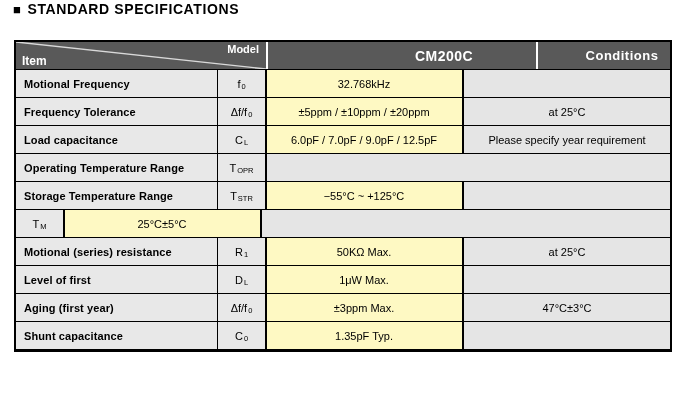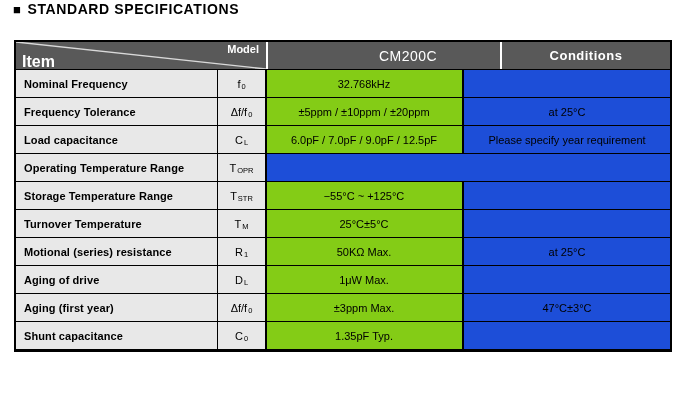--- a/index.html
+++ b/index.html
@@ -21,61 +21,61 @@
   .title .bullet { font-size: 13px; margin-right: 6px; }
 
   .spec-table {
     position: absolute; left: 14px; top: 40px; width: 658px;
     border: 2px solid #000; border-bottom-width: 3px;
     background: #fff;
   }
 
   .header-row {
     display: flex; height: 27px;
-    background: #595959; color: #fff;
+    background: #595959; color: #fff; gap: 36px;
   }
   .header-row .cell { display: flex; align-items: center; justify-content: center; }
 
   .diag-cell {
     position: relative; width: 252px; border-right: 2px solid #fff;
     overflow: hidden;
   }
   .diag-cell svg { position: absolute; left: 0; top: 0; width: 100%; height: 100%; }
   .model-label {
     position: absolute; top: 1px; right: 7px;
     font-size: 11px; font-weight: bold; line-height: 12px;
   }
   .item-label {
     position: absolute; bottom: 1px; left: 6px;
-    font-size: 16px; font-weight: bold; line-height: 13px;
+    font-size: 12px; font-weight: bold; line-height: 13px;
   }
 
   .h-val {
     width: 234px; border-right: 2px solid #fff;
-    font-size: 14px; font-weight: normal; letter-spacing: 0.5px; padding-left: 48px;
+    font-size: 14px; font-weight: bold; letter-spacing: 0.5px; padding-left: 48px;
   }
   .h-cond { flex: 1; font-size: 13px; font-weight: bold; letter-spacing: 0.5px; }
 
   .row { display: flex; height: 28px; border-top: 1px solid #000; }
   .row .cell { display: flex; align-items: center; justify-content: center; font-size: 11px; }
 
   .c-item {
     width: 202px; border-right: 1px solid #000;
     background: #e8e8e8;
     justify-content: flex-start !important;
     padding-left: 8px;
     font-weight: bold;
     letter-spacing: 0.1px;
   }
   .c-sym {
     width: 49px; border-right: 2px solid #000;
     background: #e8e8e8;
   }
-  .c-val { width: 197px; border-right: 2px solid #000; background: #84cc16; }
-  .c-cond { flex: 1; background: #1d4ed8; }
+  .c-val { width: 197px; border-right: 2px solid #000; background: #fef9c3; }
+  .c-cond { flex: 1; background: #e5e5e5; }
 
   .sym-sub { font-size: 7.5px; position: relative; top: 3px; margin-left: 1px; letter-spacing: 0; }
   .sym-main.italic { font-style: italic; font-family: "DejaVu Serif", serif; font-size: 12px; }
   .sup { font-size: 8px; position: relative; top: -4px; margin-left: 1px; }
 </style>
 </head>
 <body>
 
 <div class="page">
 
@@ -93,21 +93,21 @@
         <span class="model-label">Model</span>
         <span class="item-label">Item</span>
       </div>
       <div class="cell h-val">CM200C</div>
       <div class="cell h-cond">Conditions</div>
     </div>
 
     <div id="rows">
   <div class="row">
     <div class="cell c-item">
-      <span>Nominal Frequency</span>
+      <span>Motional Frequency</span>
     </div>
     <div class="cell c-sym">
       <span class="sym-main">f</span>
             <span class="sym-sub">0</span>
     </div>
     <div class="cell c-val">
       <span>32.768kHz</span>
             <span class="sup"></span>
     </div>
     <div class="cell c-cond">
@@ -173,23 +173,20 @@
     <div class="cell c-val">
       <span>−55°C ~ +125°C</span>
             <span class="sup"></span>
     </div>
     <div class="cell c-cond">
       <span></span>
     </div>
   </div>
 
   <div class="row">
-    <div class="cell c-item">
-      <span>Turnover Temperature</span>
-    </div>
     <div class="cell c-sym">
       <span class="sym-main">T</span>
             <span class="sym-sub">M</span>
     </div>
     <div class="cell c-val">
       <span>25°C±5°C</span>
             <span class="sup"></span>
     </div>
     <div class="cell c-cond">
       <span></span>
@@ -209,21 +206,21 @@
       <span>50KΩ Max.</span>
             <span class="sup"></span>
     </div>
     <div class="cell c-cond">
       <span>at 25°C</span>
     </div>
   </div>
 
   <div class="row">
     <div class="cell c-item">
-      <span>Aging of drive</span>
+      <span>Level of first</span>
     </div>
     <div class="cell c-sym">
       <span class="sym-main">D</span>
             <span class="sym-sub">L</span>
     </div>
     <div class="cell c-val">
       <span>1μW Max.</span>
             <span class="sup"></span>
     </div>
     <div class="cell c-cond">

